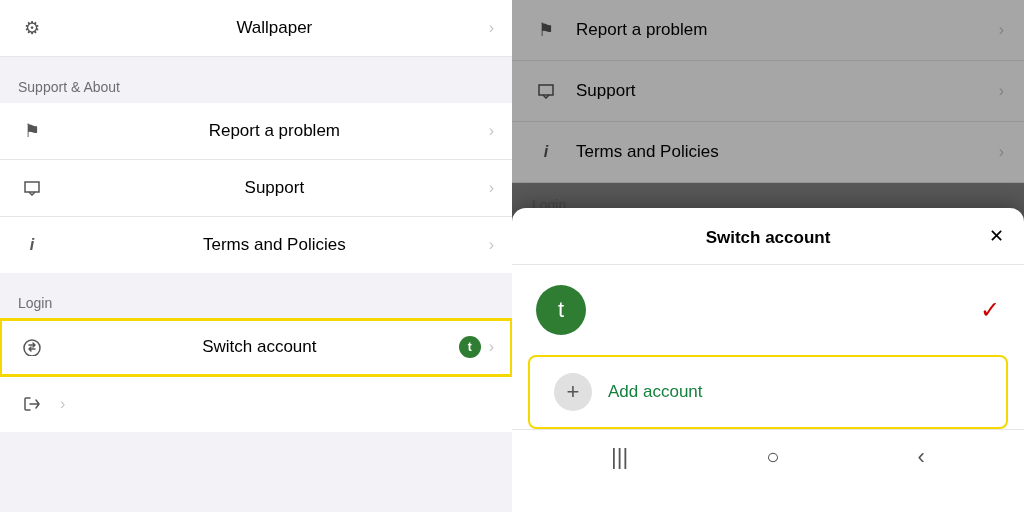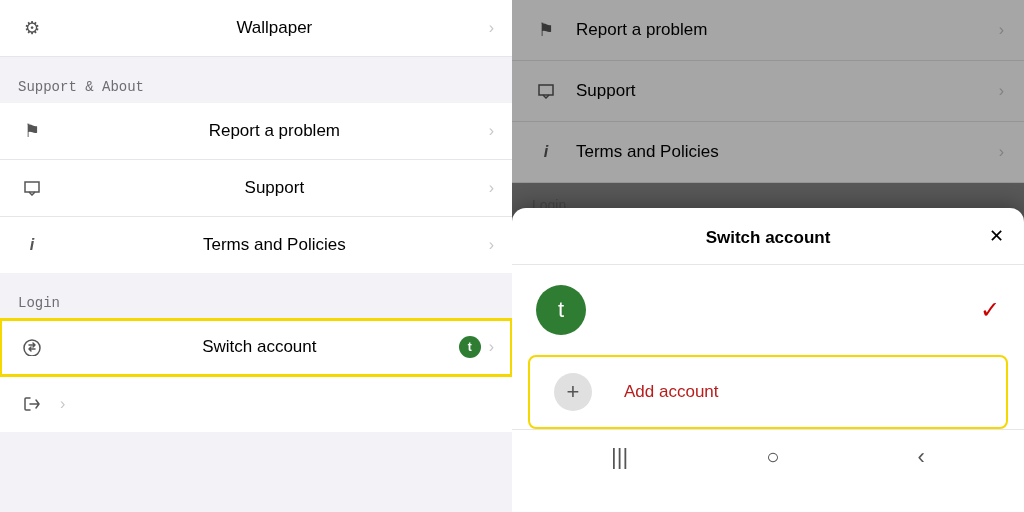--- a/index.html
+++ b/index.html
@@ -91,21 +91,20 @@
       font-weight: 600;
       margin-right: 8px;
     }
 
     
     .section-header {
       padding: 22px 18px 8px 18px;
       font-size: 14px;
       color: #6d6d72;
       background: #f2f2f7;
-      font-family: Liberation Mono, monospace;
     }
 
     
     .highlighted-item {
       outline: 3px solid #f5d800;
       outline-offset: -2px;
       border-radius: 0;
       position: relative;
       z-index: 1;
     }
@@ -255,22 +254,21 @@
       align-items: center;
       justify-content: center;
       font-size: 22px;
       color: #555;
       margin-right: 16px;
       flex-shrink: 0;
     }
 
     .add-account-label {
       font-size: 17px;
-      color: #b91c1c;
-      margin-left: 16px;
+      color: #15803d;
     }
 
     
     .bottom-nav {
       display: flex;
       align-items: center;
       justify-content: space-around;
       padding: 10px 30px 8px;
       background: #fff;
       border-top: 1px solid #e5e5ea;

